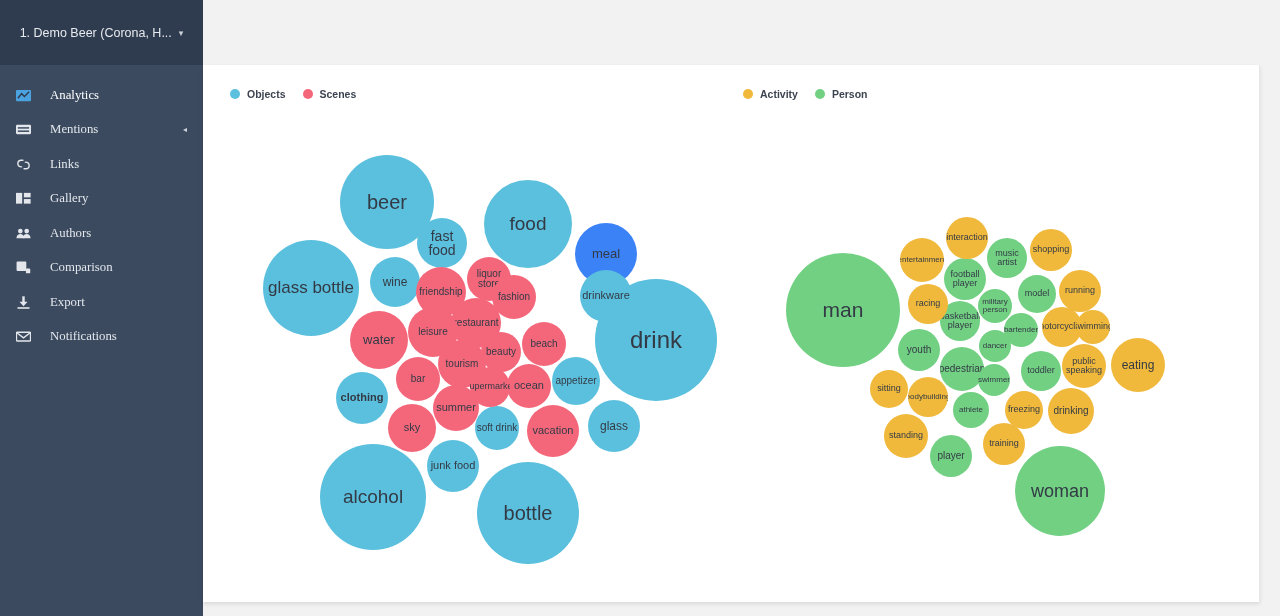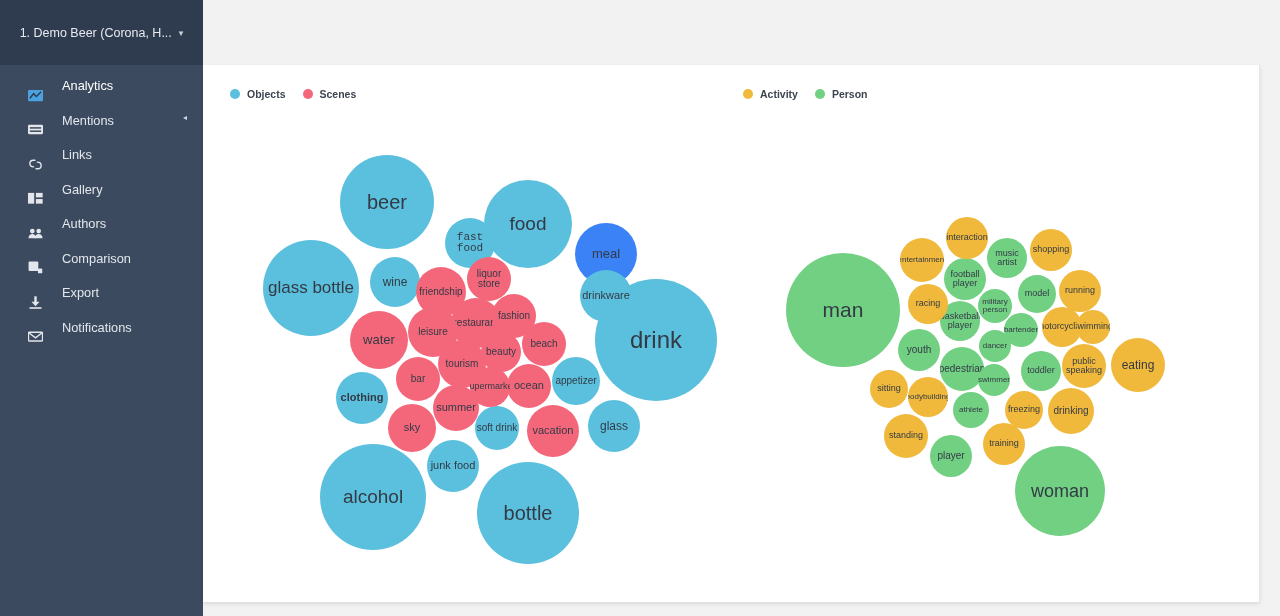--- a/index.html
+++ b/index.html
@@ -22,24 +22,24 @@
   #project-selector {
     height: 65px;
     background: #2f3c4f;
     display: flex; align-items: center; justify-content: center;
     color: #e7eaee; font-size: 12.5px;
     cursor: pointer; user-select: none;
   }
   #project-selector .caret { margin-left: 7px; font-size: 9px; opacity: .85; }
   #nav { padding-top: 13px; }
   .nav-item {
-    display: flex; 
-    height: 34.5px; padding-left: 28px;
+    display: flex; align-items: center;
+    height: 34.5px; padding-left: 16px;
     color: #e3e7ec; font-size: 12.8px;
-    cursor: pointer; position: relative;
+    cursor: pointer; position: relative; font-family: Liberation Serif, serif;
   }
   .nav-item .ico {
     width: 22px; margin-right: 12px;
     display: inline-flex; align-items: center; justify-content: flex-start;
   }
   .nav-item.active .label { color: #ffffff; }
   .nav-item .arrow {
     position: absolute; right: 16px; font-size: 8px; color: #cfd5dd;
   }
 
@@ -221,21 +221,21 @@
         </div>
         <div class="bubble" style="left: 372px; top: 158px; width: 62px; height: 62px; background: #3b82f6; font-size: 13px; z-index: 169;">
           <span>meal</span>
         </div>
         <div class="bubble" style="left: 117px; top: 379px; width: 106px; height: 106px; background: rgb(91, 192, 222); font-size: 19px; z-index: 147;">
           <span>alcohol</span>
         </div>
         <div class="bubble" style="left: 274px; top: 397px; width: 102px; height: 102px; background: rgb(91, 192, 222); font-size: 20px; z-index: 149;">
           <span>bottle</span>
         </div>
-        <div class="bubble" style="left: 242px; top: 153px; width: 50px; height: 50px; background: rgb(91, 192, 222); font-size: 11px; z-index: 175; font-family: Liberation Mono, monospace;">
+        <div class="bubble" style="left: 214px; top: 153px; width: 50px; height: 50px; background: rgb(91, 192, 222); font-size: 14px; z-index: 175;">
           <span>fast food</span>
         </div>
         <div class="bubble" style="left: 167px; top: 192px; width: 50px; height: 50px; background: rgb(91, 192, 222); font-size: 12px; z-index: 175;">
           <span>wine</span>
         </div>
         <div class="bubble" style="left: 329px; top: 205px; width: 52px; height: 52px; background: rgb(91, 192, 222); font-size: 11px; z-index: 174; margin-left: 48px;">
           <span>drinkware</span>
         </div>
         <div class="bubble" style="left: 133px; top: 307px; width: 52px; height: 52px; background: rgb(91, 192, 222); font-size: 11px; z-index: 174; font-weight: bold;">
           <span>clothing</span>
@@ -257,21 +257,21 @@
         </div>
         <div class="bubble" style="left: 213px; top: 202px; width: 50px; height: 50px; background: rgb(244, 103, 123); font-size: 10px; z-index: 175;">
           <span>friendship</span>
         </div>
         <div class="bubble" style="left: 264px; top: 192px; width: 44px; height: 44px; background: rgb(244, 103, 123); font-size: 10px; z-index: 178;">
           <span>liquor store</span>
         </div>
         <div class="bubble" style="left: 248px; top: 233px; width: 50px; height: 50px; background: rgb(244, 103, 123); font-size: 10px; z-index: 175;">
           <span>restaurant</span>
         </div>
-        <div class="bubble" style="left: 289px; top: 229px; width: 44px; height: 44px; background: rgb(244, 103, 123); font-size: 10px; z-index: 178; text-align: right;">
+        <div class="bubble" style="left: 289px; top: 210px; width: 44px; height: 44px; background: rgb(244, 103, 123); font-size: 10px; z-index: 178; text-align: right;">
           <span>fashion</span>
         </div>
         <div class="bubble" style="left: 319px; top: 257px; width: 44px; height: 44px; background: rgb(244, 103, 123); font-size: 10px; z-index: 178;">
           <span>beach</span>
         </div>
         <div class="bubble" style="left: 205px; top: 242px; width: 50px; height: 50px; background: rgb(244, 103, 123); font-size: 10px; z-index: 175;">
           <span>leisure</span>
         </div>
         <div class="bubble" style="left: 278px; top: 267px; width: 40px; height: 40px; background: rgb(244, 103, 123); font-size: 10px; z-index: 180;">
           <span>beauty</span>

